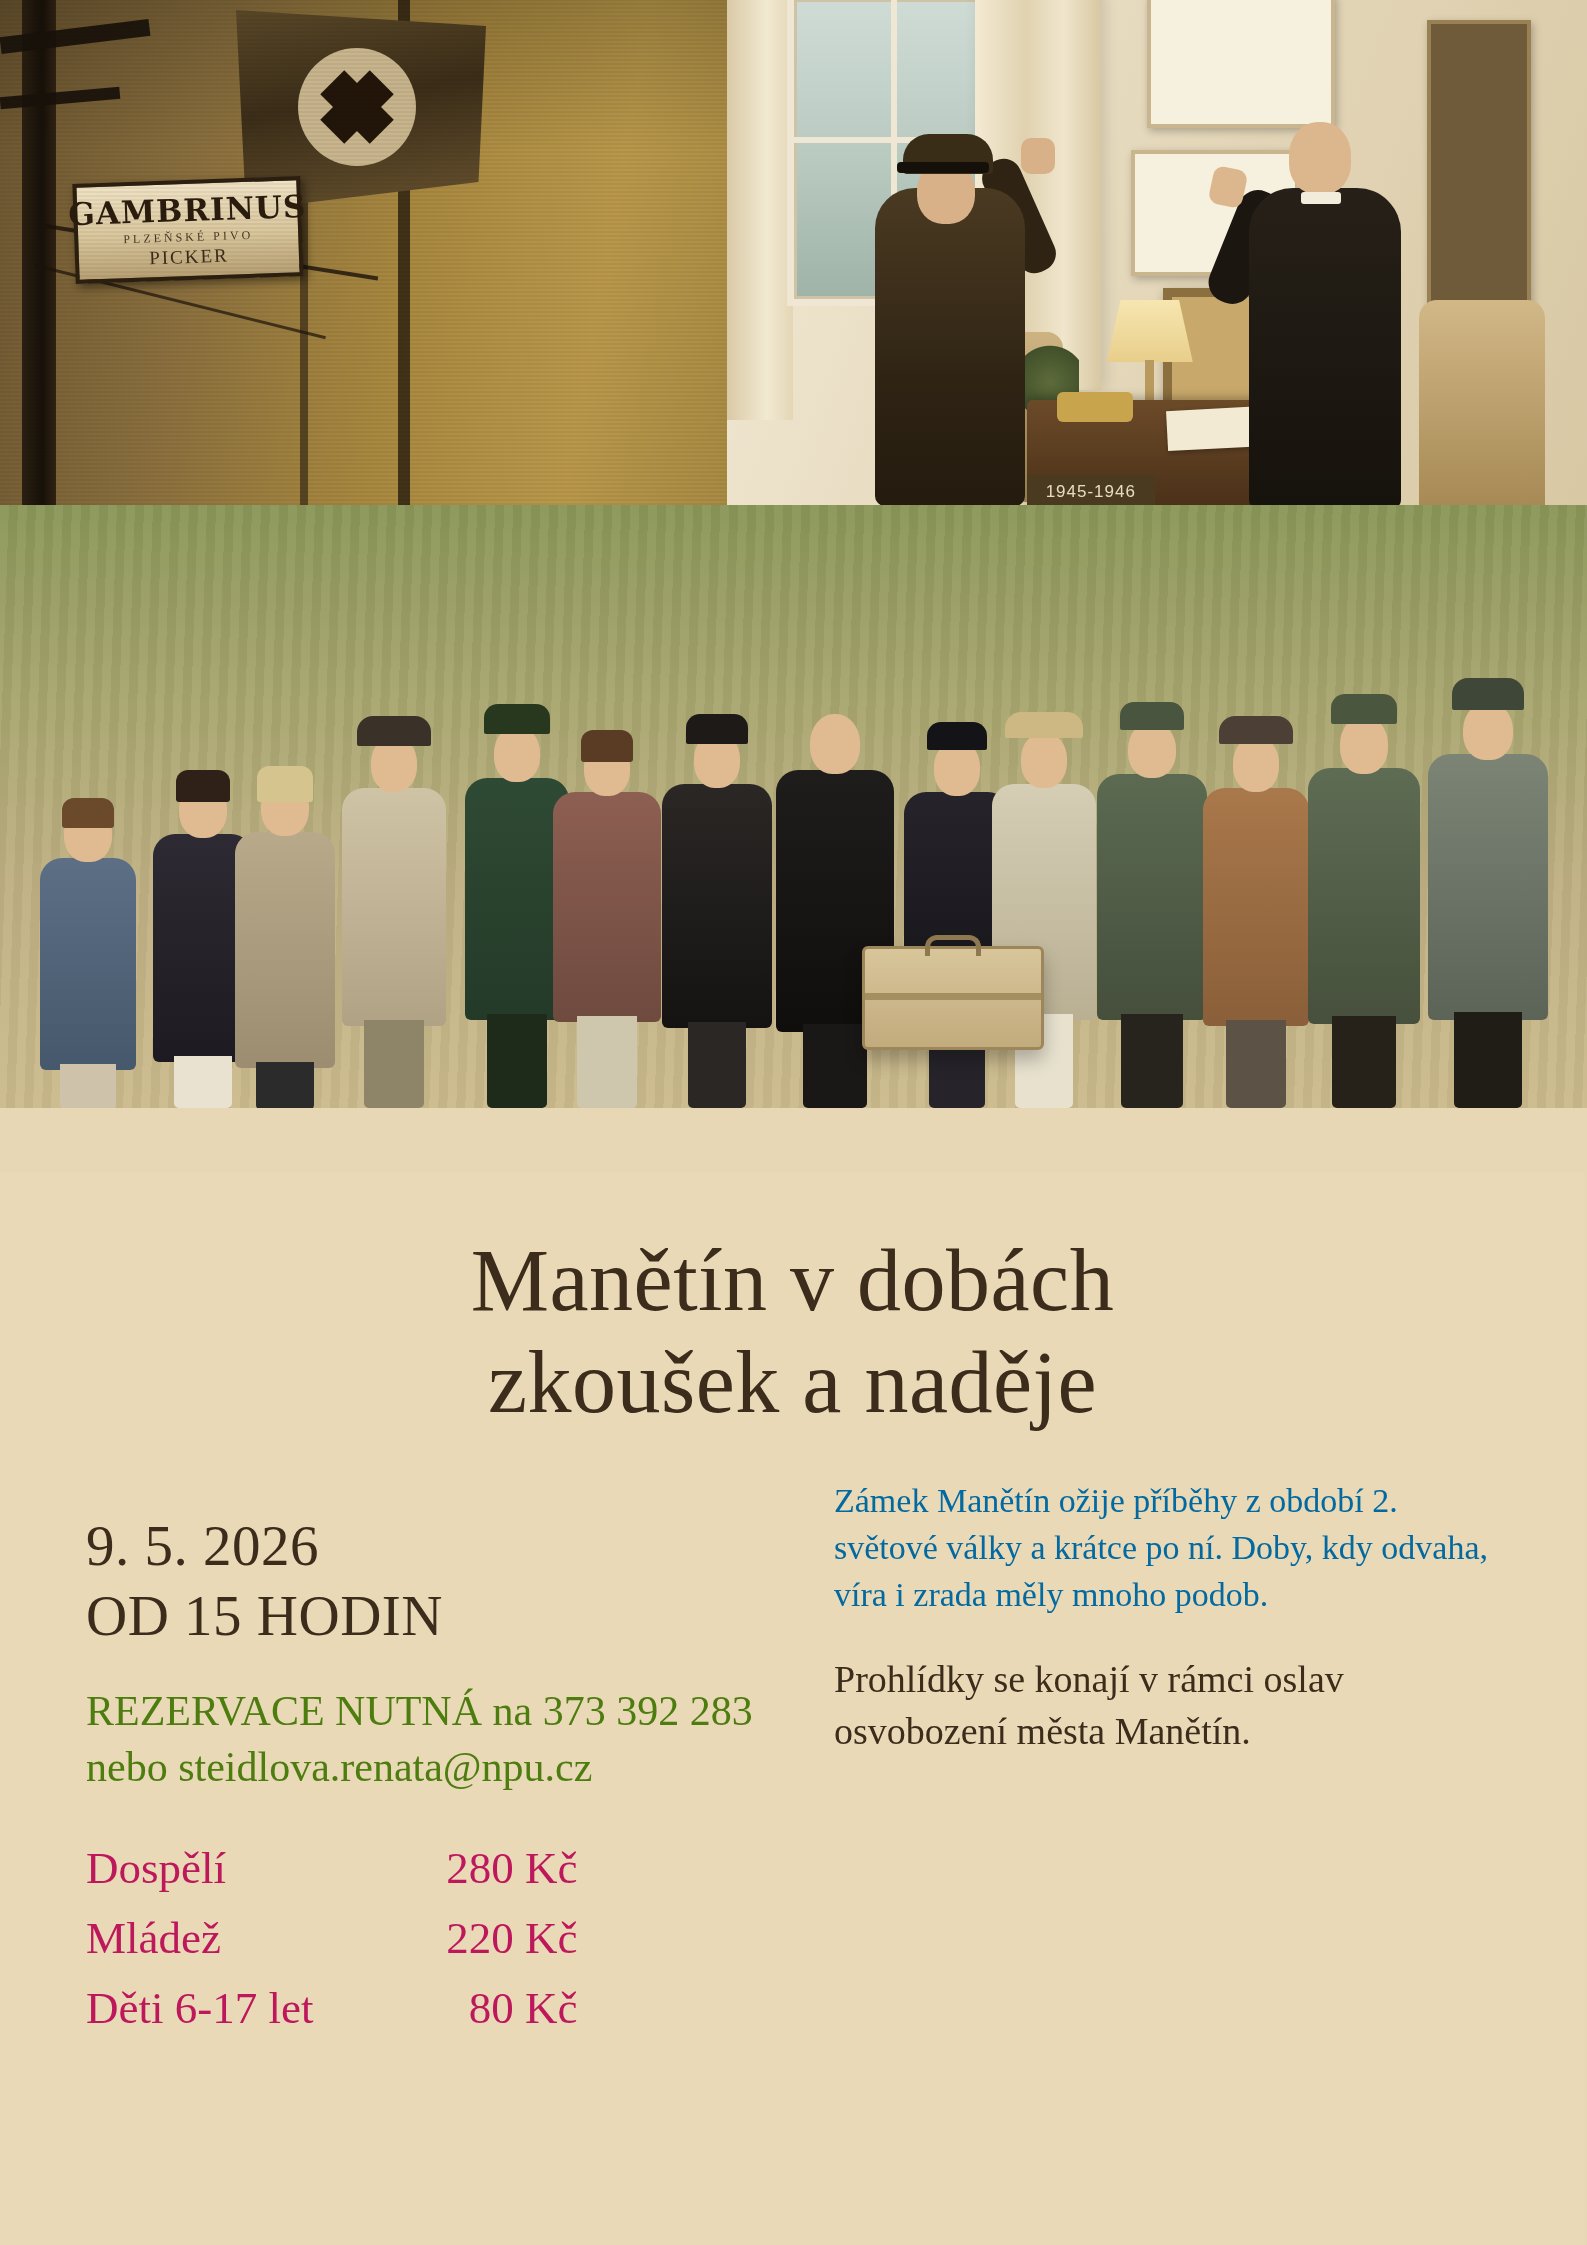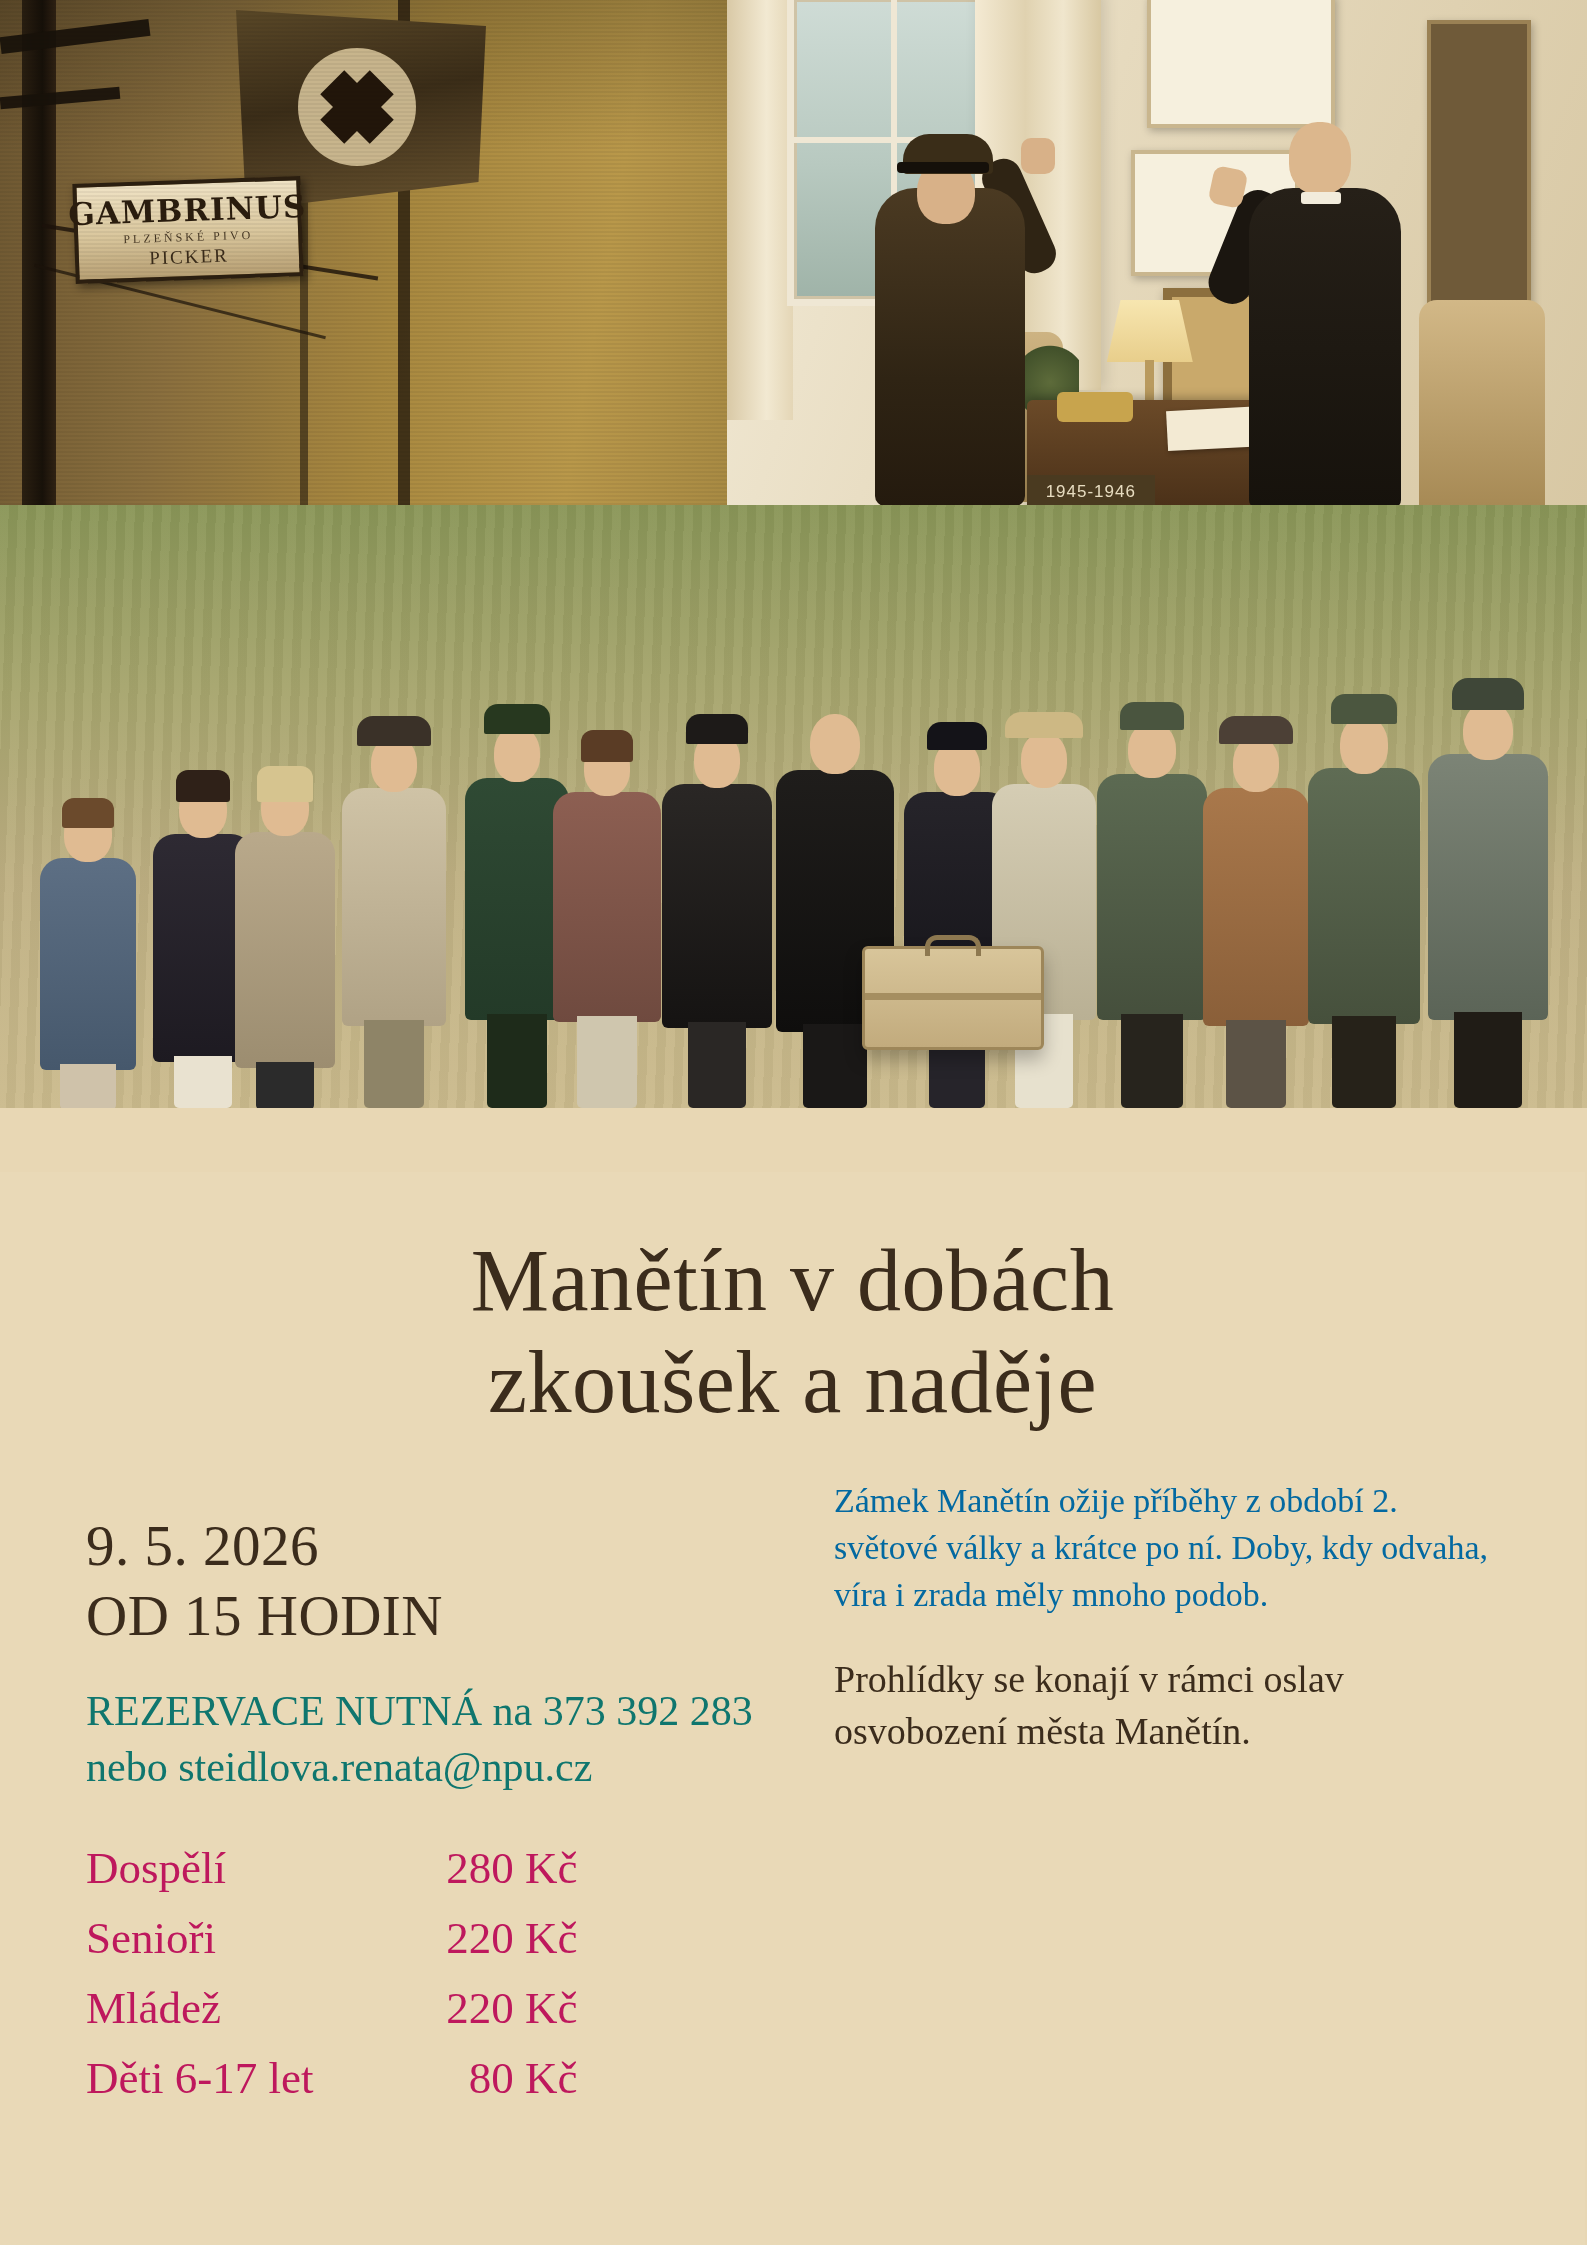--- a/index.html
+++ b/index.html
@@ -460,21 +460,21 @@
   .col-right { width: 660px; }
 
   .date-line {
     color: #3b2c1c;
     font-size: 57px;
     line-height: 1.22;
     letter-spacing: 0.5px;
   }
   .reservation {
     margin-top: 34px;
-    color: #0f766e;
+    color: #4d7c0f;
     font-size: 42px;
     line-height: 1.33;
   }
   .price-table {
     margin-top: 38px;
     border-collapse: collapse;
     color: #be185d;
     font-size: 45px;
     line-height: 1.42;
   }
@@ -689,24 +689,20 @@
 
         <div class="reservation">REZERVACE NUTNÁ na 373 392 283 nebo steidlova.renata@npu.cz</div>
 
         <table class="price-table">
           <tbody>
             <tr>
               <td>Dospělí</td>
               <td class="price">280 Kč</td>
             </tr>
             <tr>
-              <td>Senioři</td>
-              <td class="price">220 Kč</td>
-            </tr>
-            <tr>
               <td>Mládež</td>
               <td class="price">220 Kč</td>
             </tr>
             <tr>
               <td>Děti 6-17 let</td>
               <td class="price">80 Kč</td>
             </tr>
           </tbody>
         </table>
       </div>

